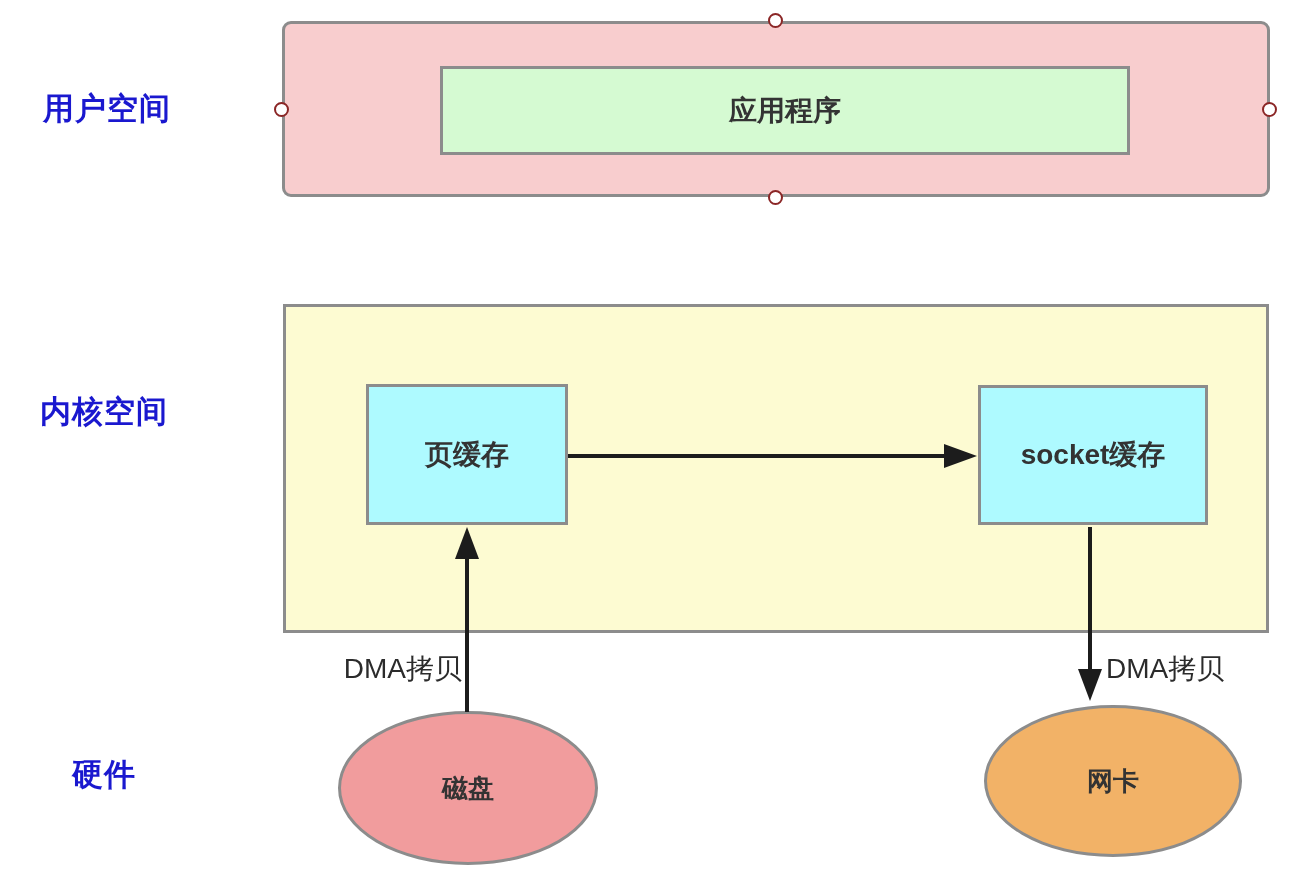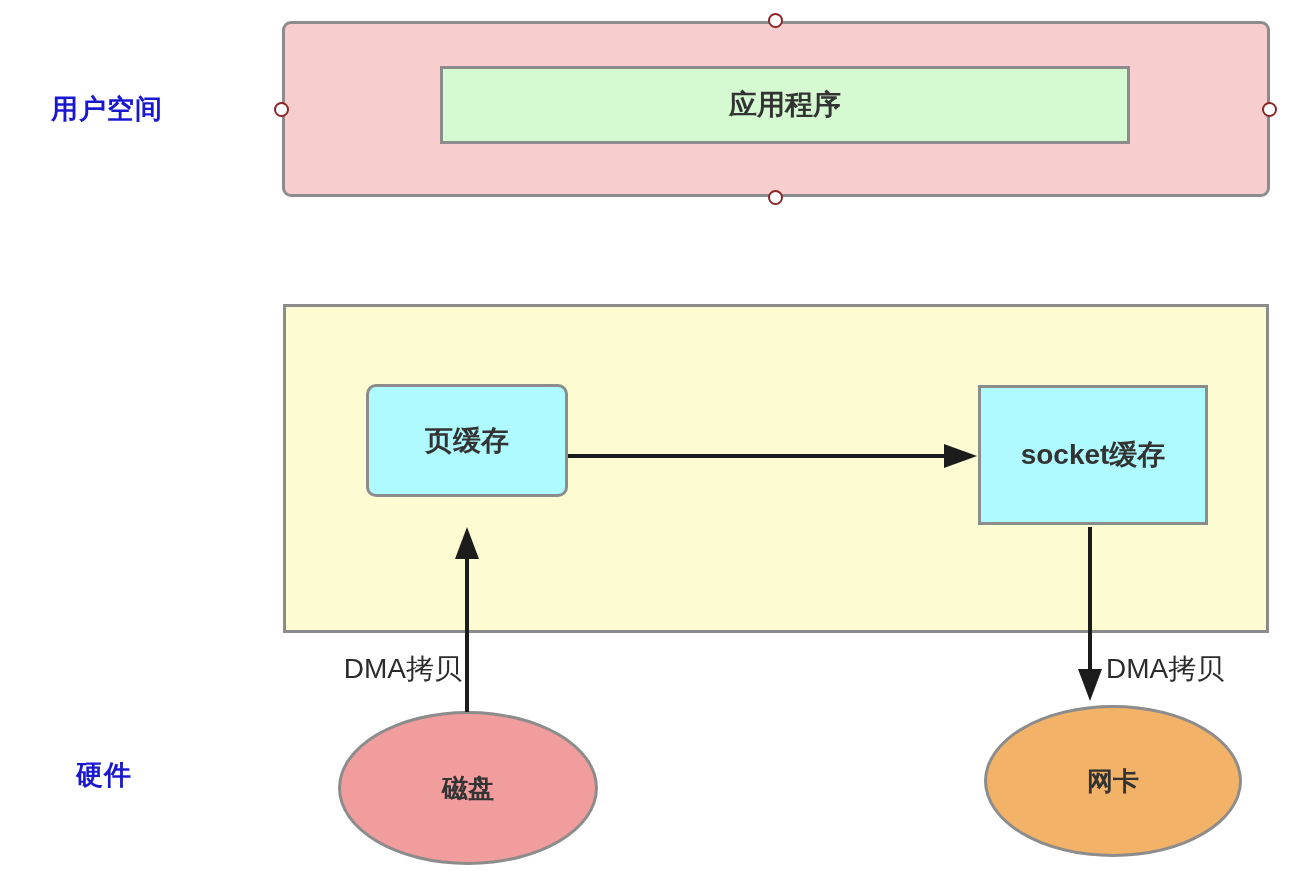--- a/index.html
+++ b/index.html
@@ -21,21 +21,21 @@
   body{font-family:"Liberation Sans","DejaVu Sans",sans-serif;}
   .canvas{
     position:relative;
     width:1316px;height:876px;
     background:#ffffff;
     overflow:hidden;
   }
   .zone-label{
     position:absolute;
     color:var(--label-blue);
-    font-size:27px;
+    font-size:31px;
     font-weight:700;
     text-align:center;
     width:160px;
     line-height:38px;
     letter-spacing:1px;
     cursor:default;
   }
   .shape{
     position:absolute;
     border:3px solid var(--border-gray);
@@ -46,31 +46,30 @@
     font-size:28px;
     font-weight:600;
     white-space:nowrap;
   }
   .flex-center{display:flex;align-items:center;justify-content:center;}
   .user-space-box{
     left:282px;top:21px;width:988px;height:176px;
     background:var(--user-space-fill);
   }
   .application-box{
-    left:440px;top:66px;width:690px;height:78px;
+    left:440px;top:66px;width:690px;height:89px;
     background:var(--application-fill);
   }
   .kernel-box{
     left:283px;top:304px;width:986px;height:329px;
     background:var(--kernel-fill);
   }
   .page-cache-box{
-    left:366px;top:384px;width:202px;height:113px;
+    left:366px;top:384px;width:202px;height:141px;
     background:var(--cache-fill);
-    border-radius:10px;
   }
   .socket-box{
     left:978px;top:385px;width:230px;height:140px;
     background:var(--cache-fill);
   }
   .ellipse{
     border-radius:50%;
   }
   .disk-ellipse{
     left:338px;top:711px;width:260px;height:154px;
@@ -111,20 +110,21 @@
   .handle-bottom{left:768px;top:190px;}
   .handle-left{left:274px;top:102px;}
   .handle-right{left:1262px;top:102px;}
 </style>
 </head>
 <body>
 
 <div class="canvas">
 
   <div class="zone-label" style="left:27px;top:90px;">用户空间</div>
+  <div class="zone-label" style="left:24px;top:393px;">内核空间</div>
   <div class="zone-label" style="left:24px;top:756px;">硬件</div>
 
   <div class="shape rect-rounded user-space-box"></div>
 
   <div class="shape application-box flex-center">
     <span class="node-label">应用程序</span>
   </div>
 
   <div class="shape kernel-box"></div>
 

